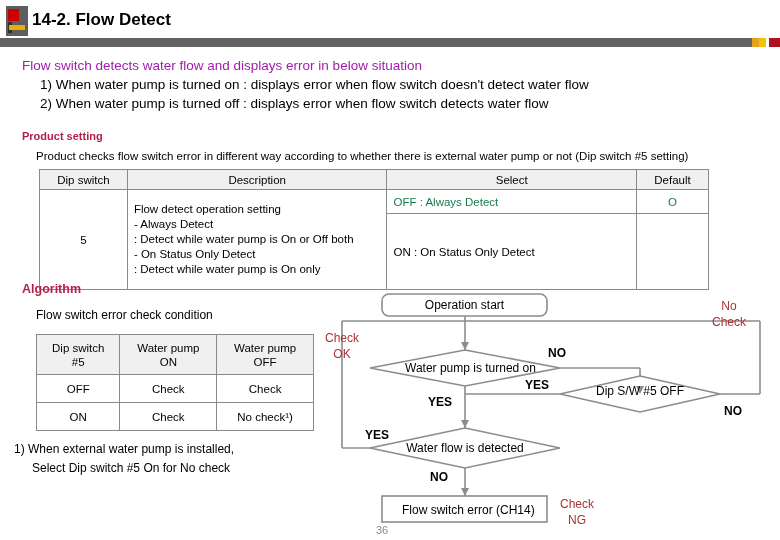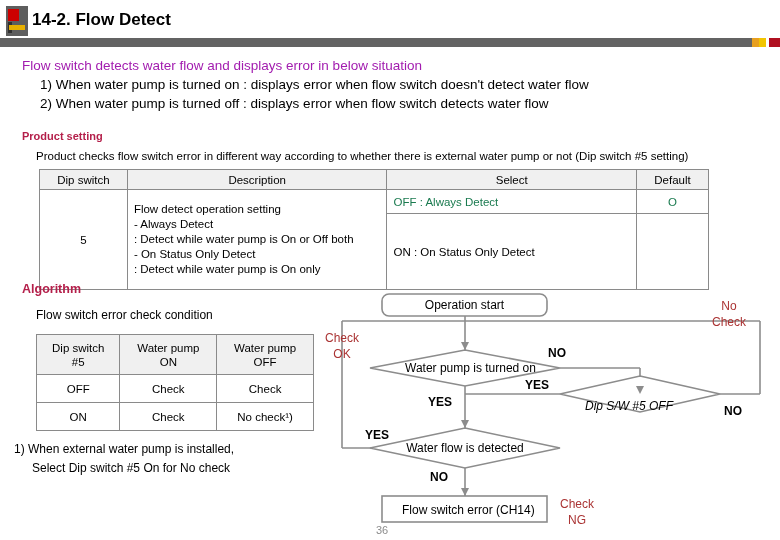--- a/index.html
+++ b/index.html
@@ -274,21 +274,21 @@
       <g fill="#8c8c8c" stroke="none">
         <polygon points="145,62 141,54 149,54"></polygon>
         <polygon points="320,106 316,98 324,98"></polygon>
         <polygon points="145,140 141,132 149,132"></polygon>
         <polygon points="145,208 141,200 149,200"></polygon>
       </g>
     </svg>
 
     <div class="fc-label" style="left:82px; top:10px; width:125px; text-align:center;">Operation start</div>
     <div class="fc-label" style="left:85px; top:73px; width:120px; text-align:center;">Water pump is turned on</div>
-    <div class="fc-label" style="left:265px; top:111px; width:110px; font-style:italic;">Dip S/W #5 OFF</div>
+    <div class="fc-label" style="left:265px; top:96px; width:110px; text-align:center;">Dip S/W #5 OFF</div>
     <div class="fc-label" style="left:85px; top:153px; width:120px; text-align:center;">Water flow is detected</div>
     <div class="fc-label" style="left:82px; top:215px; width:125px; text-align:center;">Flow switch error (CH14)</div>
 
     <div class="fc-yn" style="left:228px; top:58px;">NO</div>
     <div class="fc-yn" style="left:108px; top:107px;">YES</div>
     <div class="fc-yn" style="left:205px; top:90px;">YES</div>
     <div class="fc-yn" style="left:404px; top:116px;">NO</div>
     <div class="fc-yn" style="left:45px;  top:140px;">YES</div>
     <div class="fc-yn" style="left:110px; top:182px;">NO</div>
 

